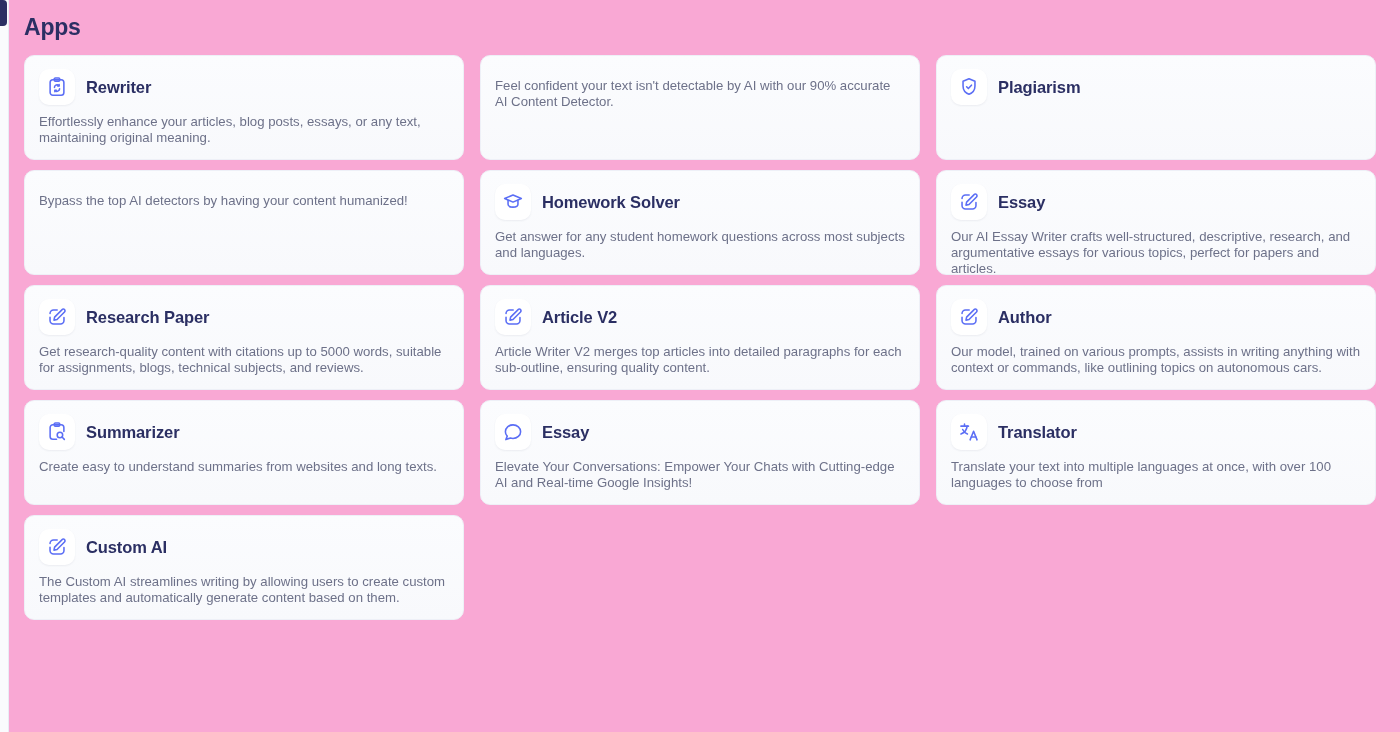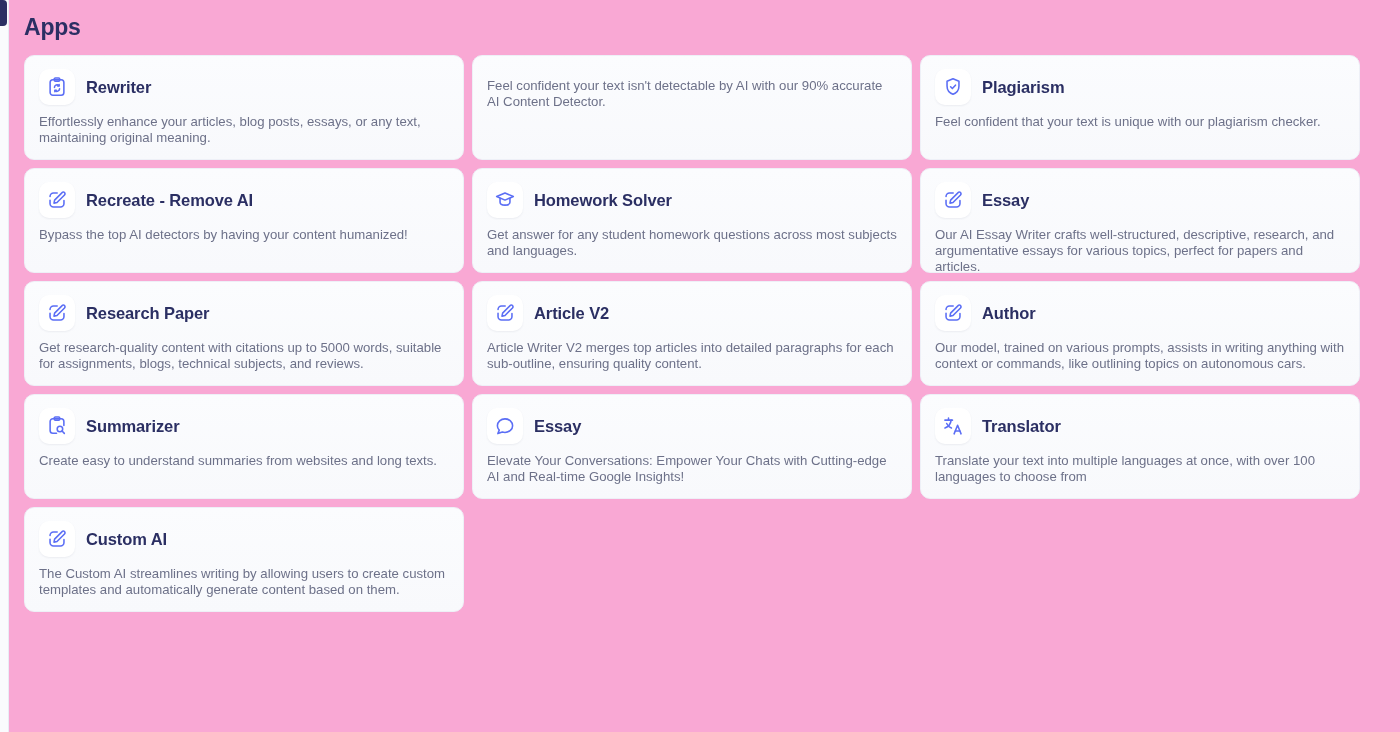--- a/index.html
+++ b/index.html
@@ -61,21 +61,20 @@
 
   #apps-grid {
     position: absolute;
     left: 15px;
     top: 55px;
     width: 1370px;
     display: grid;
     grid-template-columns: repeat(3, 440px);
     column-gap: 16px;
     row-gap: 10px;
-    gap: 8px;
   }
 
   .app-card {
     background: linear-gradient(180deg, #fbfcfe 0%, #f8f9fc 100%);
     border: 1px solid #eef0f7;
     border-radius: 10px;
     height: 105px;
     padding: 13px 14px 12px 14px;
     position: relative;
     cursor: pointer;
@@ -153,33 +152,22 @@
       <div class="app-card col3">
         <div class="card-head">
           <span class="icon-tile">
             <svg width="22" height="22" viewBox="0 0 24 24" fill="none" stroke="#5b6ef5" stroke-width="1.7" stroke-linecap="round" stroke-linejoin="round">
               <path d="M12 3 5.5 5.8v5.1c0 4.2 2.7 7.6 6.5 9.1 3.8-1.5 6.5-4.9 6.5-9.1V5.8L12 3z"></path>
               <path d="M9.4 11.8l1.9 1.9 3.4-3.7"></path>
             </svg>
           </span>
           <span class="card-title">Plagiarism</span>
         </div>
-        <div class="card-desc">Feel confident that your text is unique with our plagiarism checker.</div>
-      </div>
-      <div class="app-card">
-        <div class="card-head">
-          <span class="icon-tile">
-            <svg width="22" height="22" viewBox="0 0 24 24" fill="none" stroke="#5b6ef5" stroke-width="1.7" stroke-linecap="round" stroke-linejoin="round">
-              <path d="M4.4 8.2a3.8 3.8 0 0 1 3.8-3.8h4"></path>
-              <path d="M19.6 12.6v3.2a3.8 3.8 0 0 1-3.8 3.8H8.2a3.8 3.8 0 0 1-3.8-3.8v-3.4"></path>
-              <path d="M17.6 3.9 9.4 12.1l-.7 3.3 3.3-.7 8.2-8.2a1.8 1.8 0 0 0 0-2.6 1.8 1.8 0 0 0-2.6 0z"></path>
-            </svg>
-          </span>
-          <span class="card-title">Recreate - Remove AI</span>
-        </div>
+      </div>
+      <div class="app-card">
         <div class="card-desc">Bypass the top AI detectors by having your content humanized!</div>
       </div>
       <div class="app-card">
         <div class="card-head">
           <span class="icon-tile">
             <svg width="22" height="22" viewBox="0 0 24 24" fill="none" stroke="#5b6ef5" stroke-width="1.7" stroke-linecap="round" stroke-linejoin="round">
               <path d="M12 4.3 2.9 8.2 12 12.1l9.1-3.9L12 4.3z"></path>
               <path d="M6.6 10.2v4.2c0 1.8 2.4 3.2 5.4 3.2s5.4-1.4 5.4-3.2v-4.2"></path>
             </svg>
           </span>

